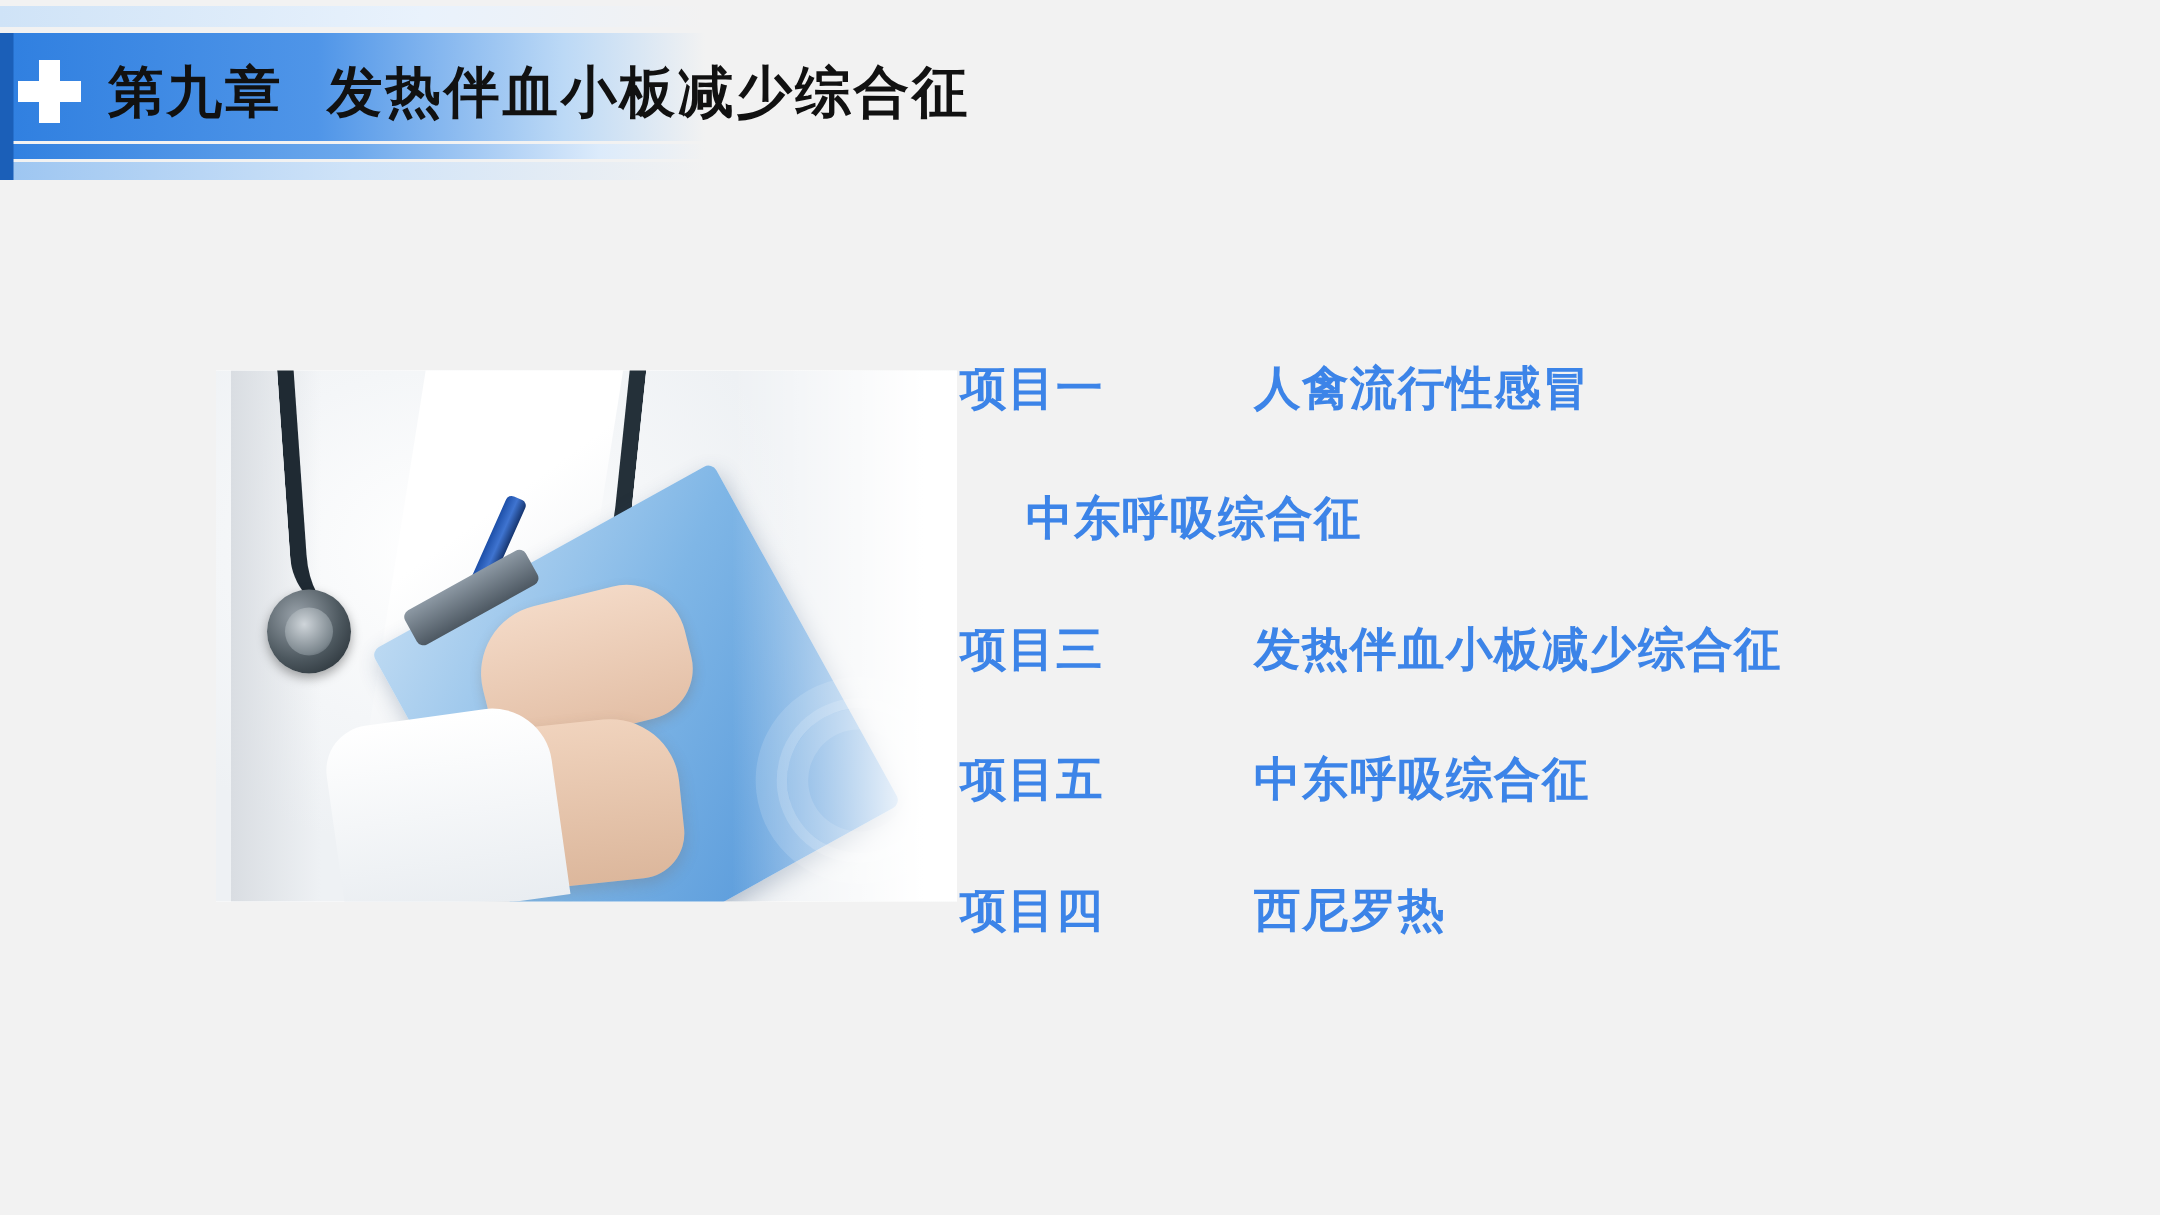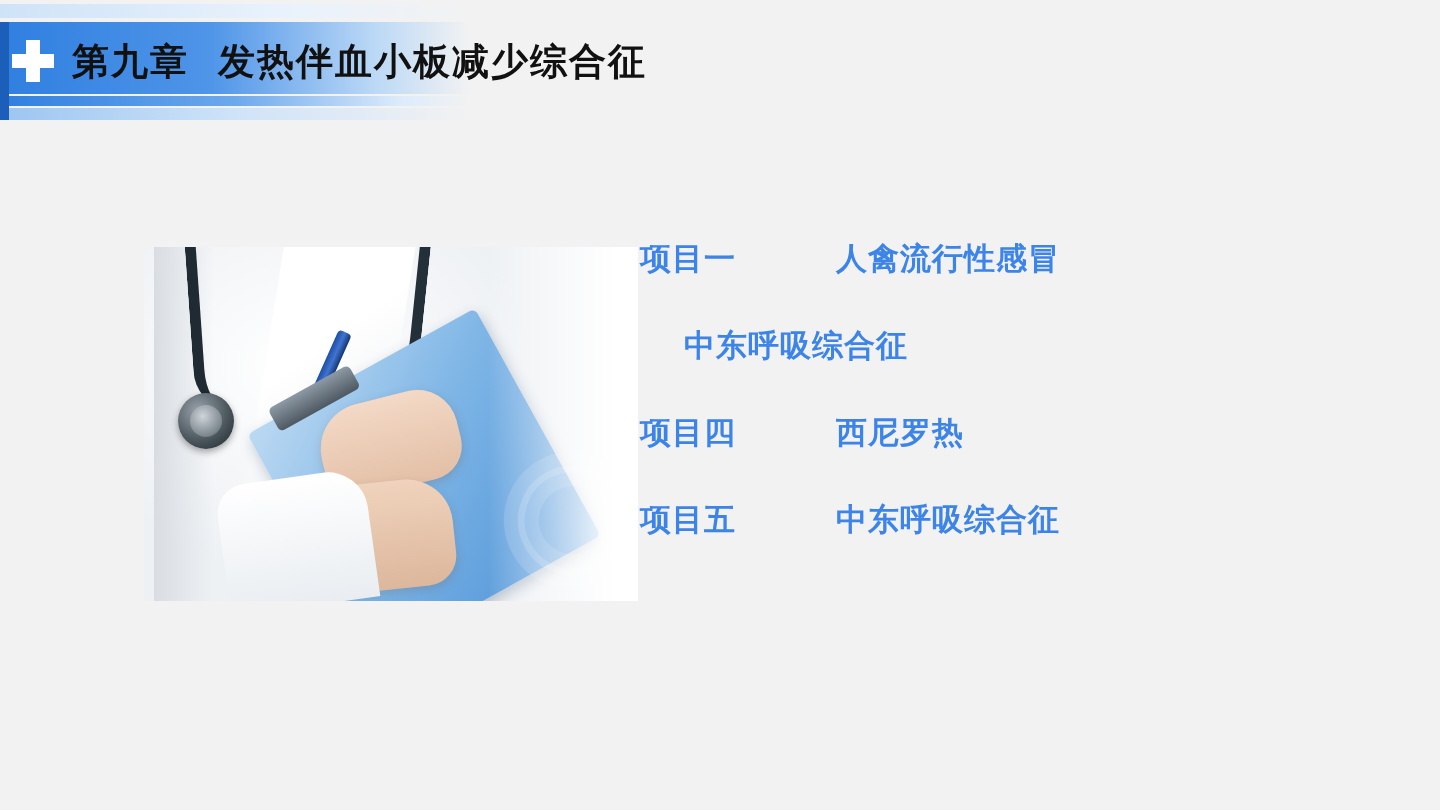--- a/index.html
+++ b/index.html
@@ -311,24 +311,28 @@
 
   <div class="project-row">
     <span class="project-index">项目一</span>
     <span class="project-title">人禽流行性感冒</span>
   </div>
 
   <div class="project-row">
     <span class="project-title">中东呼吸综合征</span>
   </div>
 
+  <div class="project-row">
+    <span class="project-index">项目三</span>
+    <span class="project-title">发热伴血小板减少综合征</span>
+  </div>
+
+  <div class="project-row">
+    <span class="project-index">项目五</span>
+    <span class="project-title">中东呼吸综合征</span>
+  </div>
 
   <div class="project-row">
     <span class="project-index">项目四</span>
     <span class="project-title">西尼罗热</span>
   </div>
 
-  <div class="project-row">
-    <span class="project-index">项目五</span>
-    <span class="project-title">中东呼吸综合征</span>
-  </div>
-
 </div>
 
 </body></html>

